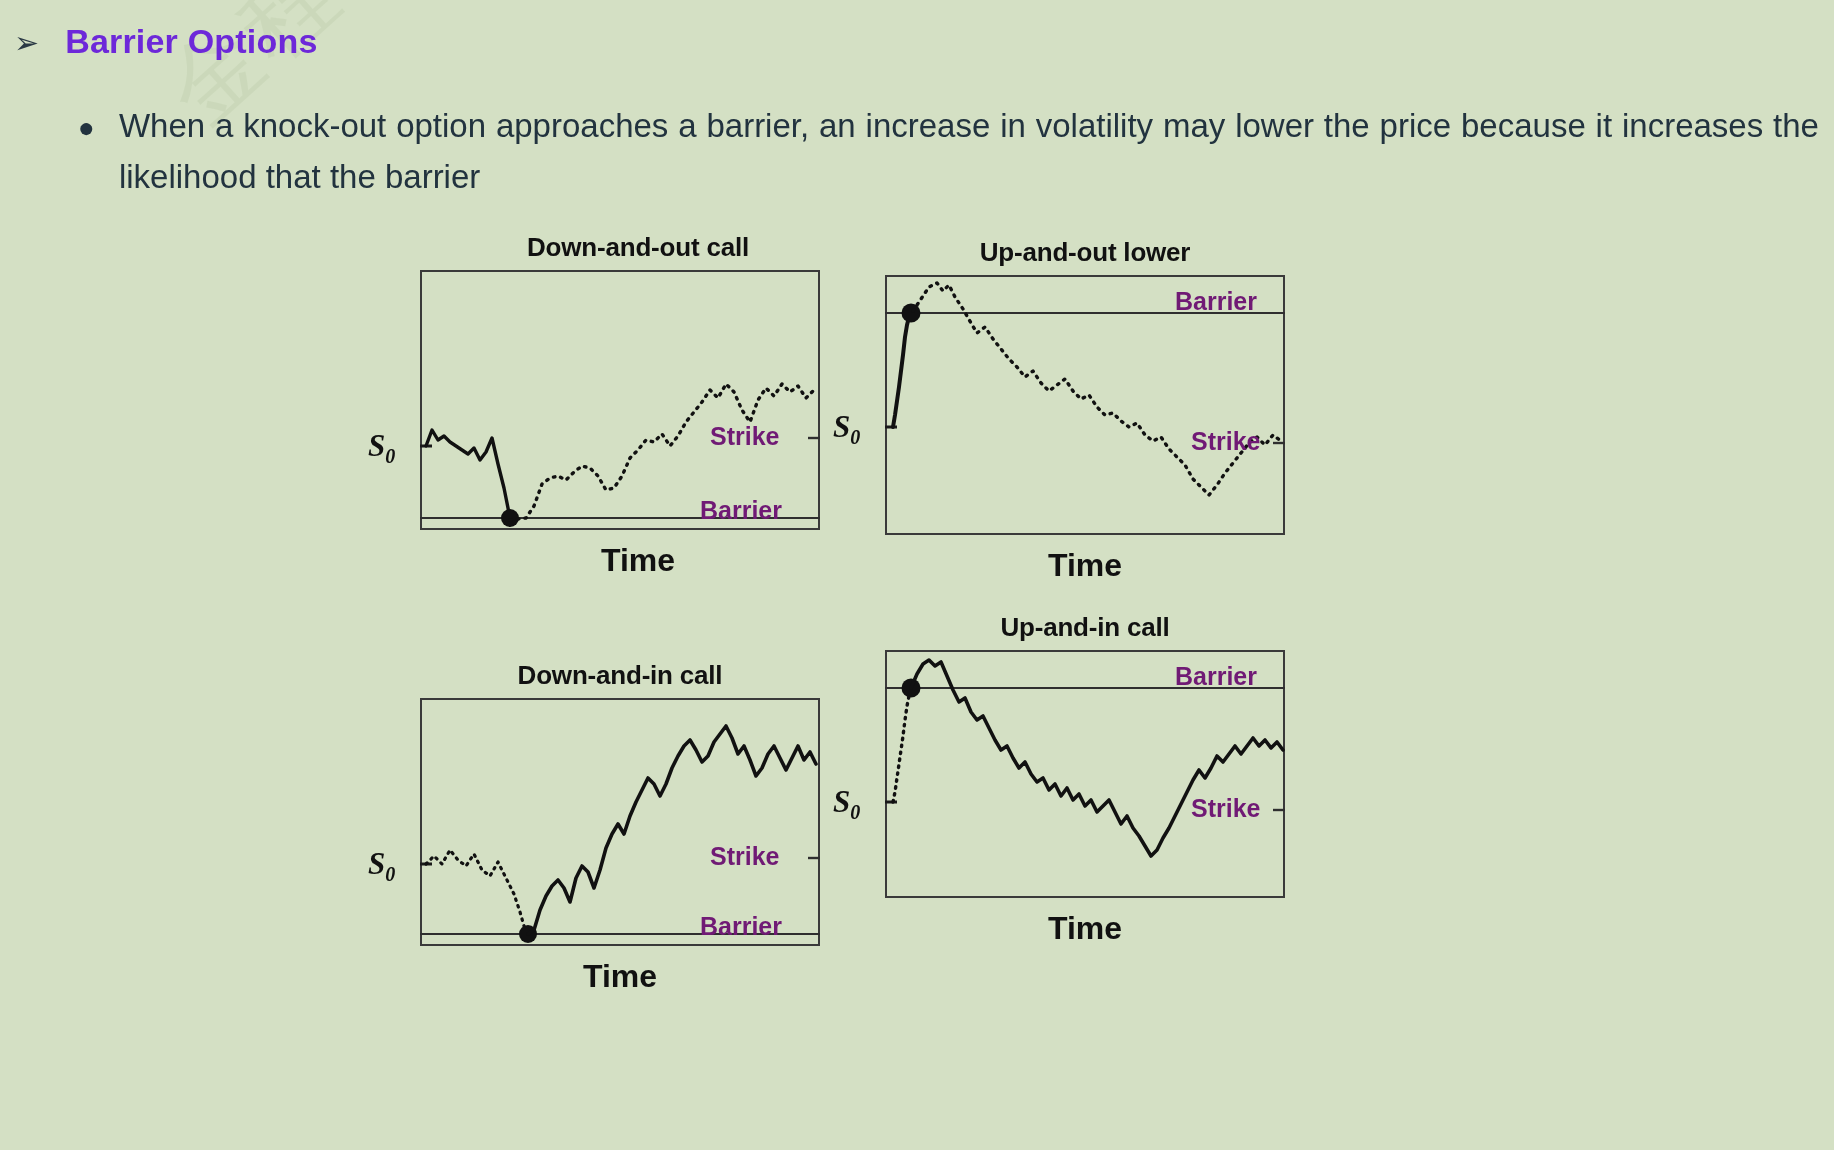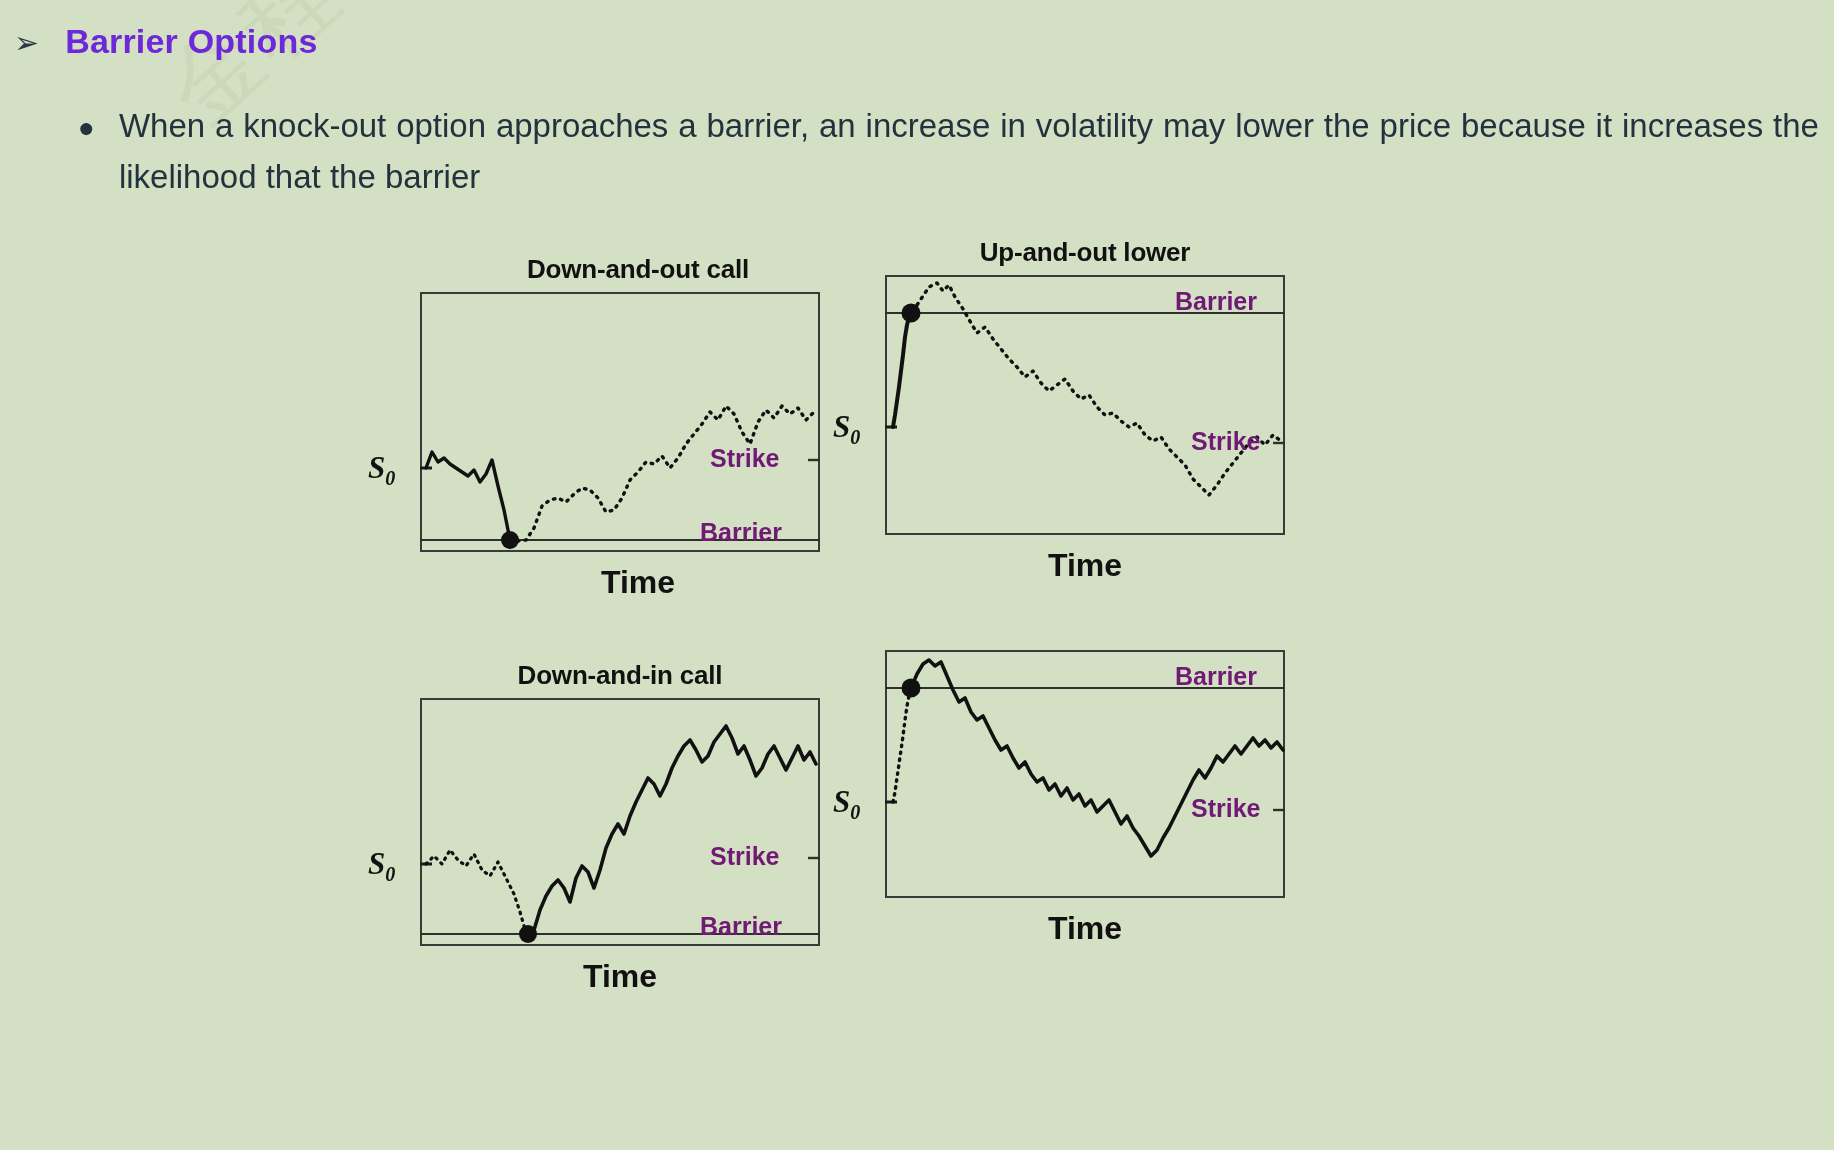--- a/index.html
+++ b/index.html
@@ -120,21 +120,21 @@
 
   <div class="body-row">
     <span class="dot-bullet">●</span>
     <span class="body-text">
       <span>When a knock-out option approaches a barrier, an increase in volatility may lower the price because it increases the likelihood that the barrier</span>
     </span>
   </div>
 
 </div>
 
-<div class="chart" style="left:420px;top:292px;width:436px;height:260px;">
+<div class="chart" style="left:420px;top:270px;width:436px;height:260px;">
   <div class="chart-title">Down-and-out call</div>
   <div class="plot-box" style="width:400px;height:260px;"></div>
 
   <svg width="400" height="260" viewBox="0 0 400 260">
 
     <line x1="0" y1="248" x2="400" y2="248" stroke="#2f2f2f" stroke-width="2"></line>
 
     <line x1="388" y1="168" x2="400" y2="168" stroke="#2f2f2f" stroke-width="2.4"></line>
 
     <line x1="0" y1="176" x2="12" y2="176" stroke="#1a1a1a" stroke-width="3"></line>
@@ -202,20 +202,21 @@
 
   <div class="s0-label" style="left:-52px;top:148px;">
     <span>S</span><sub>0</sub>
   </div>
   <div class="inline-label" style="left:290px;top:144px;">Strike</div>
   <div class="inline-label" style="left:280px;top:214px;">Barrier</div>
   <div class="xaxis-label" style="top:260px;">Time</div>
 </div>
 
 <div class="chart" style="left:885px;top:650px;width:400px;height:248px;">
+  <div class="chart-title">Up-and-in call</div>
   <div class="plot-box" style="width:400px;height:248px;"></div>
 
   <svg width="400" height="248" viewBox="0 0 400 248">
 
     <line x1="0" y1="38" x2="400" y2="38" stroke="#2f2f2f" stroke-width="2"></line>
 
     <line x1="388" y1="160" x2="400" y2="160" stroke="#2f2f2f" stroke-width="2.4"></line>
 
     <line x1="0" y1="152" x2="12" y2="152" stroke="#1a1a1a" stroke-width="3"></line>
 

